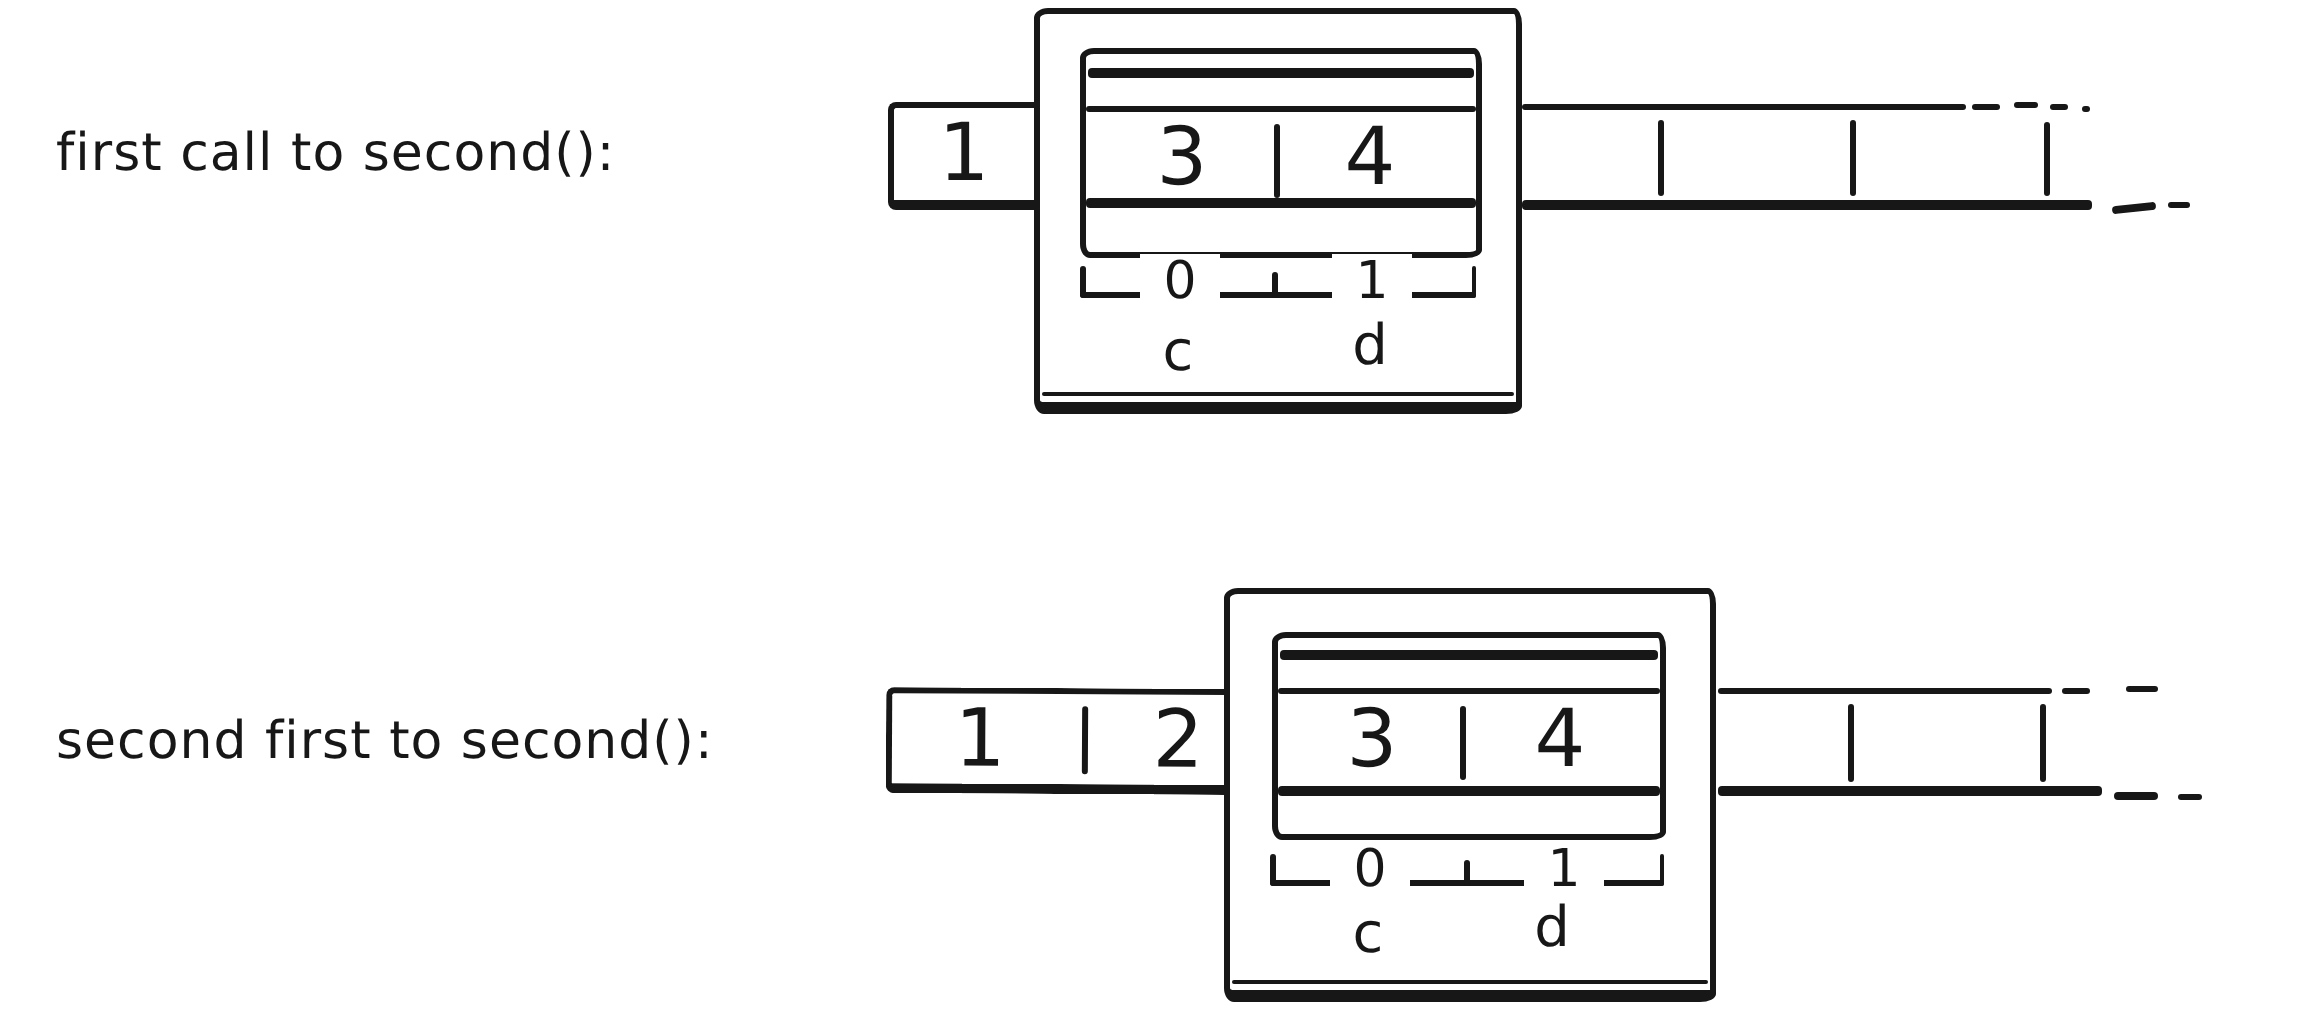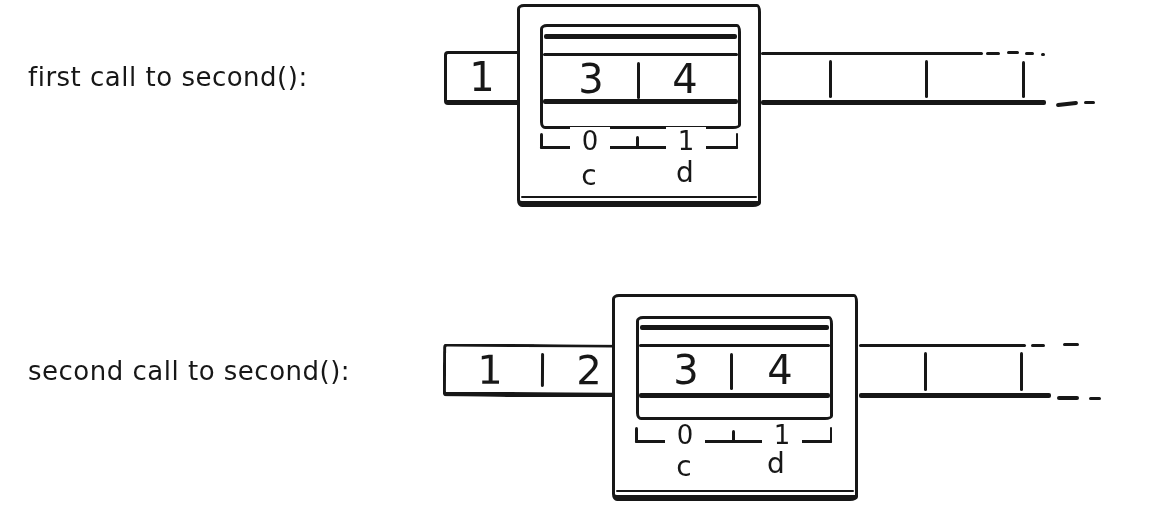--- a/index.html
+++ b/index.html
@@ -133,21 +133,21 @@
     <div class="hline dash-slant" style="left:1056px; top:102px; width:22px; height:4px;"></div>
     <div class="hline" style="left:1084px; top:101px; width:11px; height:3px;"></div>
 
     <div class="vline" style="left:829px; top:60px; width:3px; height:38px;"></div>
     <div class="vline" style="left:925px; top:60px; width:3px; height:38px;"></div>
     <div class="vline" style="left:1022px; top:61px; width:3px; height:37px;"></div>
   </div>
 
   <div class="diagram">
 
-    <div class="row-label" style="left:28px; top:356px;">second call to second():</div>
+    <div class="row-label" style="left:28px; top:356px;">second first to second():</div>
 
     <div class="cell-open-right tilt-b" style="left:443px; top:344px; width:170px; height:53px;">
       <div class="num" style="left:14px; top:0; width:60px; height:45px;">1</div>
       <div class="vline" style="left:95px; top:6px; width:3px; height:34px;"></div>
       <div class="num" style="left:113px; top:0; width:60px; height:45px;">2</div>
     </div>
 
     <div class="sketch-box zoom-frame" style="left:612px; top:294px; width:246px; height:207px;">
       <div class="frame-depth"></div>
     </div>

